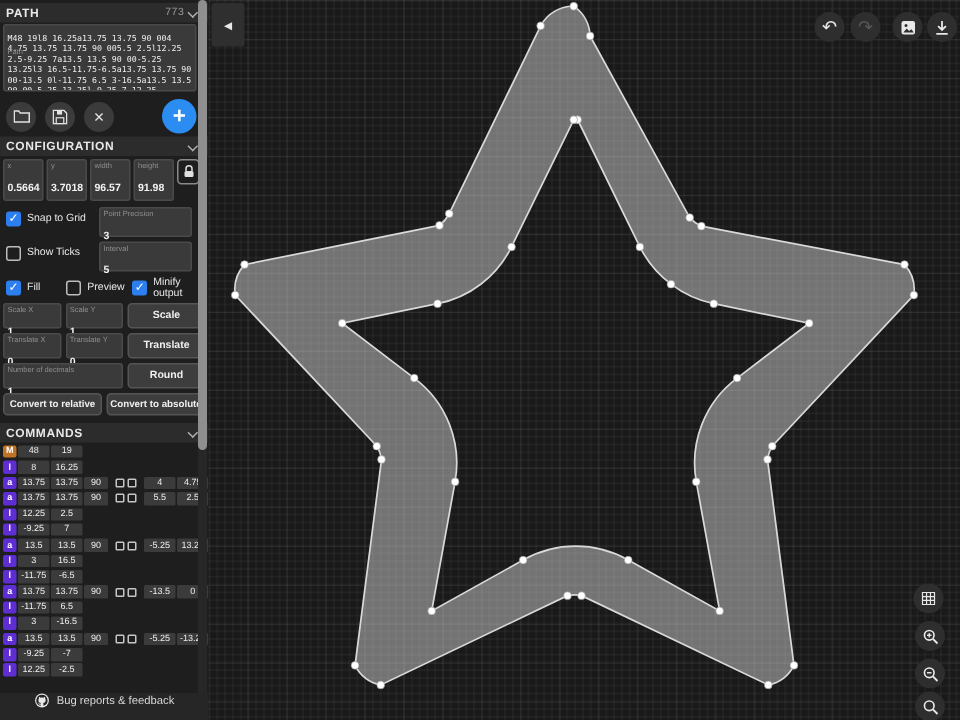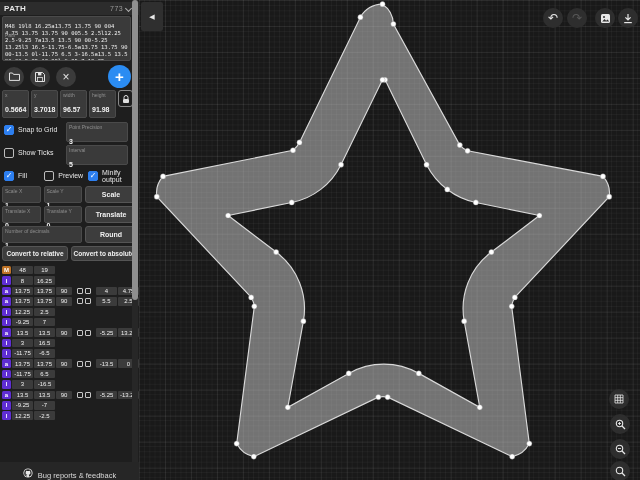--- a/index.html
+++ b/index.html
@@ -57,21 +57,21 @@
     position:relative; }
   .chip { width:9px; height:8.5px; border-radius:1.5px; color:#fff; font-size:6px;
     font-weight:bold; display:flex; align-items:center; justify-content:center; flex:none; }
   .ccell { width:21px; height:8.5px; background:#3b3b3b; border-radius:1px; color:#efefef;
     font-size:6px; display:flex; align-items:center; justify-content:center; flex:none; }
   .ccell.sm { width:16px; }
   .fwrap { width:22px; display:flex; justify-content:center; gap:2px; flex:none; }
   .fbox { width:6px; height:6px; border:1px solid #c6c6c6; border-radius:1px;
     display:flex; align-items:center; justify-content:center; font-size:5px; color:#fff; }
   .rowdash { position:absolute; right:3px; top:1px; color:#8a8a8a; font-size:7px; }
-  #footer { height:18px; flex:none; background:#262626; display:flex; align-items:flex-end;
+  #footer { height:18px; flex:none; background:#262626; display:flex; align-items:flex-start;
     justify-content:center; gap:5px; color:#d8d8d8; font-size:7.5px; }
   #side-scroll { position:absolute; left:132px; top:0; width:6px; height:462px; background:#272727; }
   #side-thumb { position:absolute; left:0; top:0; width:6px; height:300px; background:#8f8f8f; border-radius:3px; }
   
   #canvas { position:absolute; left:139px; top:0; width:501px; height:480px;
     background-color:#191919;
     background-image:
       linear-gradient(rgba(255,255,255,.05) 1px, transparent 1px),
       linear-gradient(90deg, rgba(255,255,255,.05) 1px, transparent 1px),
       linear-gradient(rgba(255,255,255,.035) 1px, transparent 1px),
@@ -127,20 +127,24 @@
       </span>
     </div>
     <div class="cbtn">
       <span style="font-size:12px;">×</span>
     </div>
     <div class="addbtn">
       <span>+</span>
     </div>
   </div>
 
+  <div class="panel-head">
+    <span>CONFIGURATION</span>
+    <span class="chev"></span>
+  </div>
 
   <div class="cfg-body">
     <div class="inrow">
       <div class="inbox vb-field">
         <span class="tiny-label">x</span>
         <span class="val">0.5664</span>
       </div>
       <div class="inbox vb-field">
         <span class="tiny-label">y</span>
         <span class="val">3.7018</span>
@@ -232,20 +236,24 @@
         <span class="val">1</span>
       </div>
       <div class="opbtn ops-btn-col">Round</div>
     </div>
     <div class="convrow">
       <div class="opbtn">Convert to relative</div>
       <div class="opbtn">Convert to absolute</div>
     </div>
   </div>
 
+  <div class="panel-head">
+    <span>COMMANDS</span>
+    <span class="chev"></span>
+  </div>
 
   <div id="cmd-rows">
       <div class="cr">
         <span class="chip" style="background: rgb(191, 115, 38);">M</span>
         <span class="ccell">48</span>
         <span class="ccell">19</span>
         <span class="rowdash">–</span>
       </div>
       <div class="cr">
         <span class="chip" style="background: rgb(95, 46, 211);">l</span>

